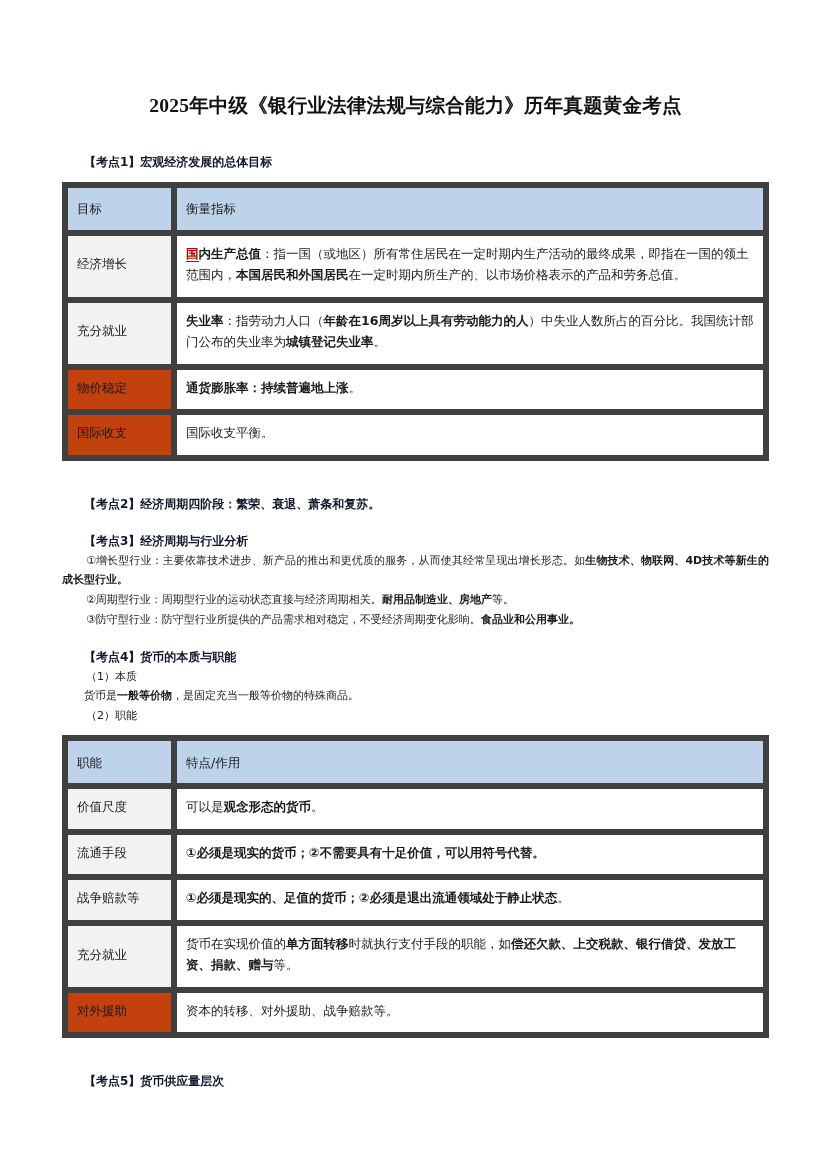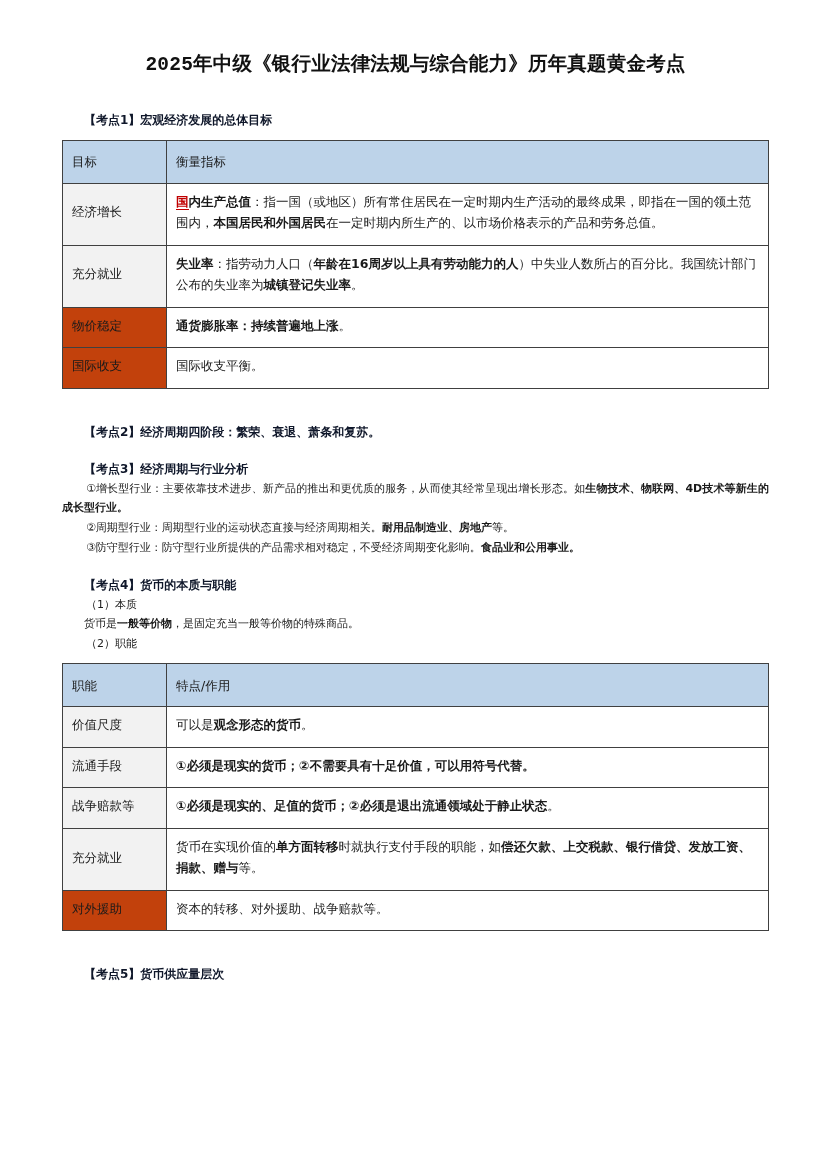--- a/index.html
+++ b/index.html
@@ -26,24 +26,24 @@
     left: 62px;
     top: 0;
     width: 707px;
   }
 
   
   .doc-title {
     text-align: center;
     font-size: 19.5px;
     font-weight: 700;
-    font-family: Liberation Mono, monospace;
+    font-family: Liberation Serif, serif;
     letter-spacing: 0.2px;
     margin: 0;
-    padding-top: 50px;
+    padding-top: 92px;
     color: #111;
     white-space: nowrap;
   }
 
   
   .kp-heading {
     font-size: 12px;
     font-weight: 700;
     color: #0f172a;
     margin: 0;
@@ -77,21 +77,21 @@
   .gap-xl { height: 34px; }
 
   
   table.kp-table {
     border-collapse: collapse;
     width: 707px;
     table-layout: fixed;
     margin: 0;
   }
   table.kp-table td, table.kp-table th {
-    border: 1px solid #404040;
+    border: 6px solid #404040;
     padding: 7px 8px 11px 9px;
     font-size: 12.5px;
     line-height: 1.72;
     vertical-align: middle;
     text-align: left;
     color: #1a1a1a;
     font-weight: 400;
     word-break: break-all;
   }
   table.kp-table th {

